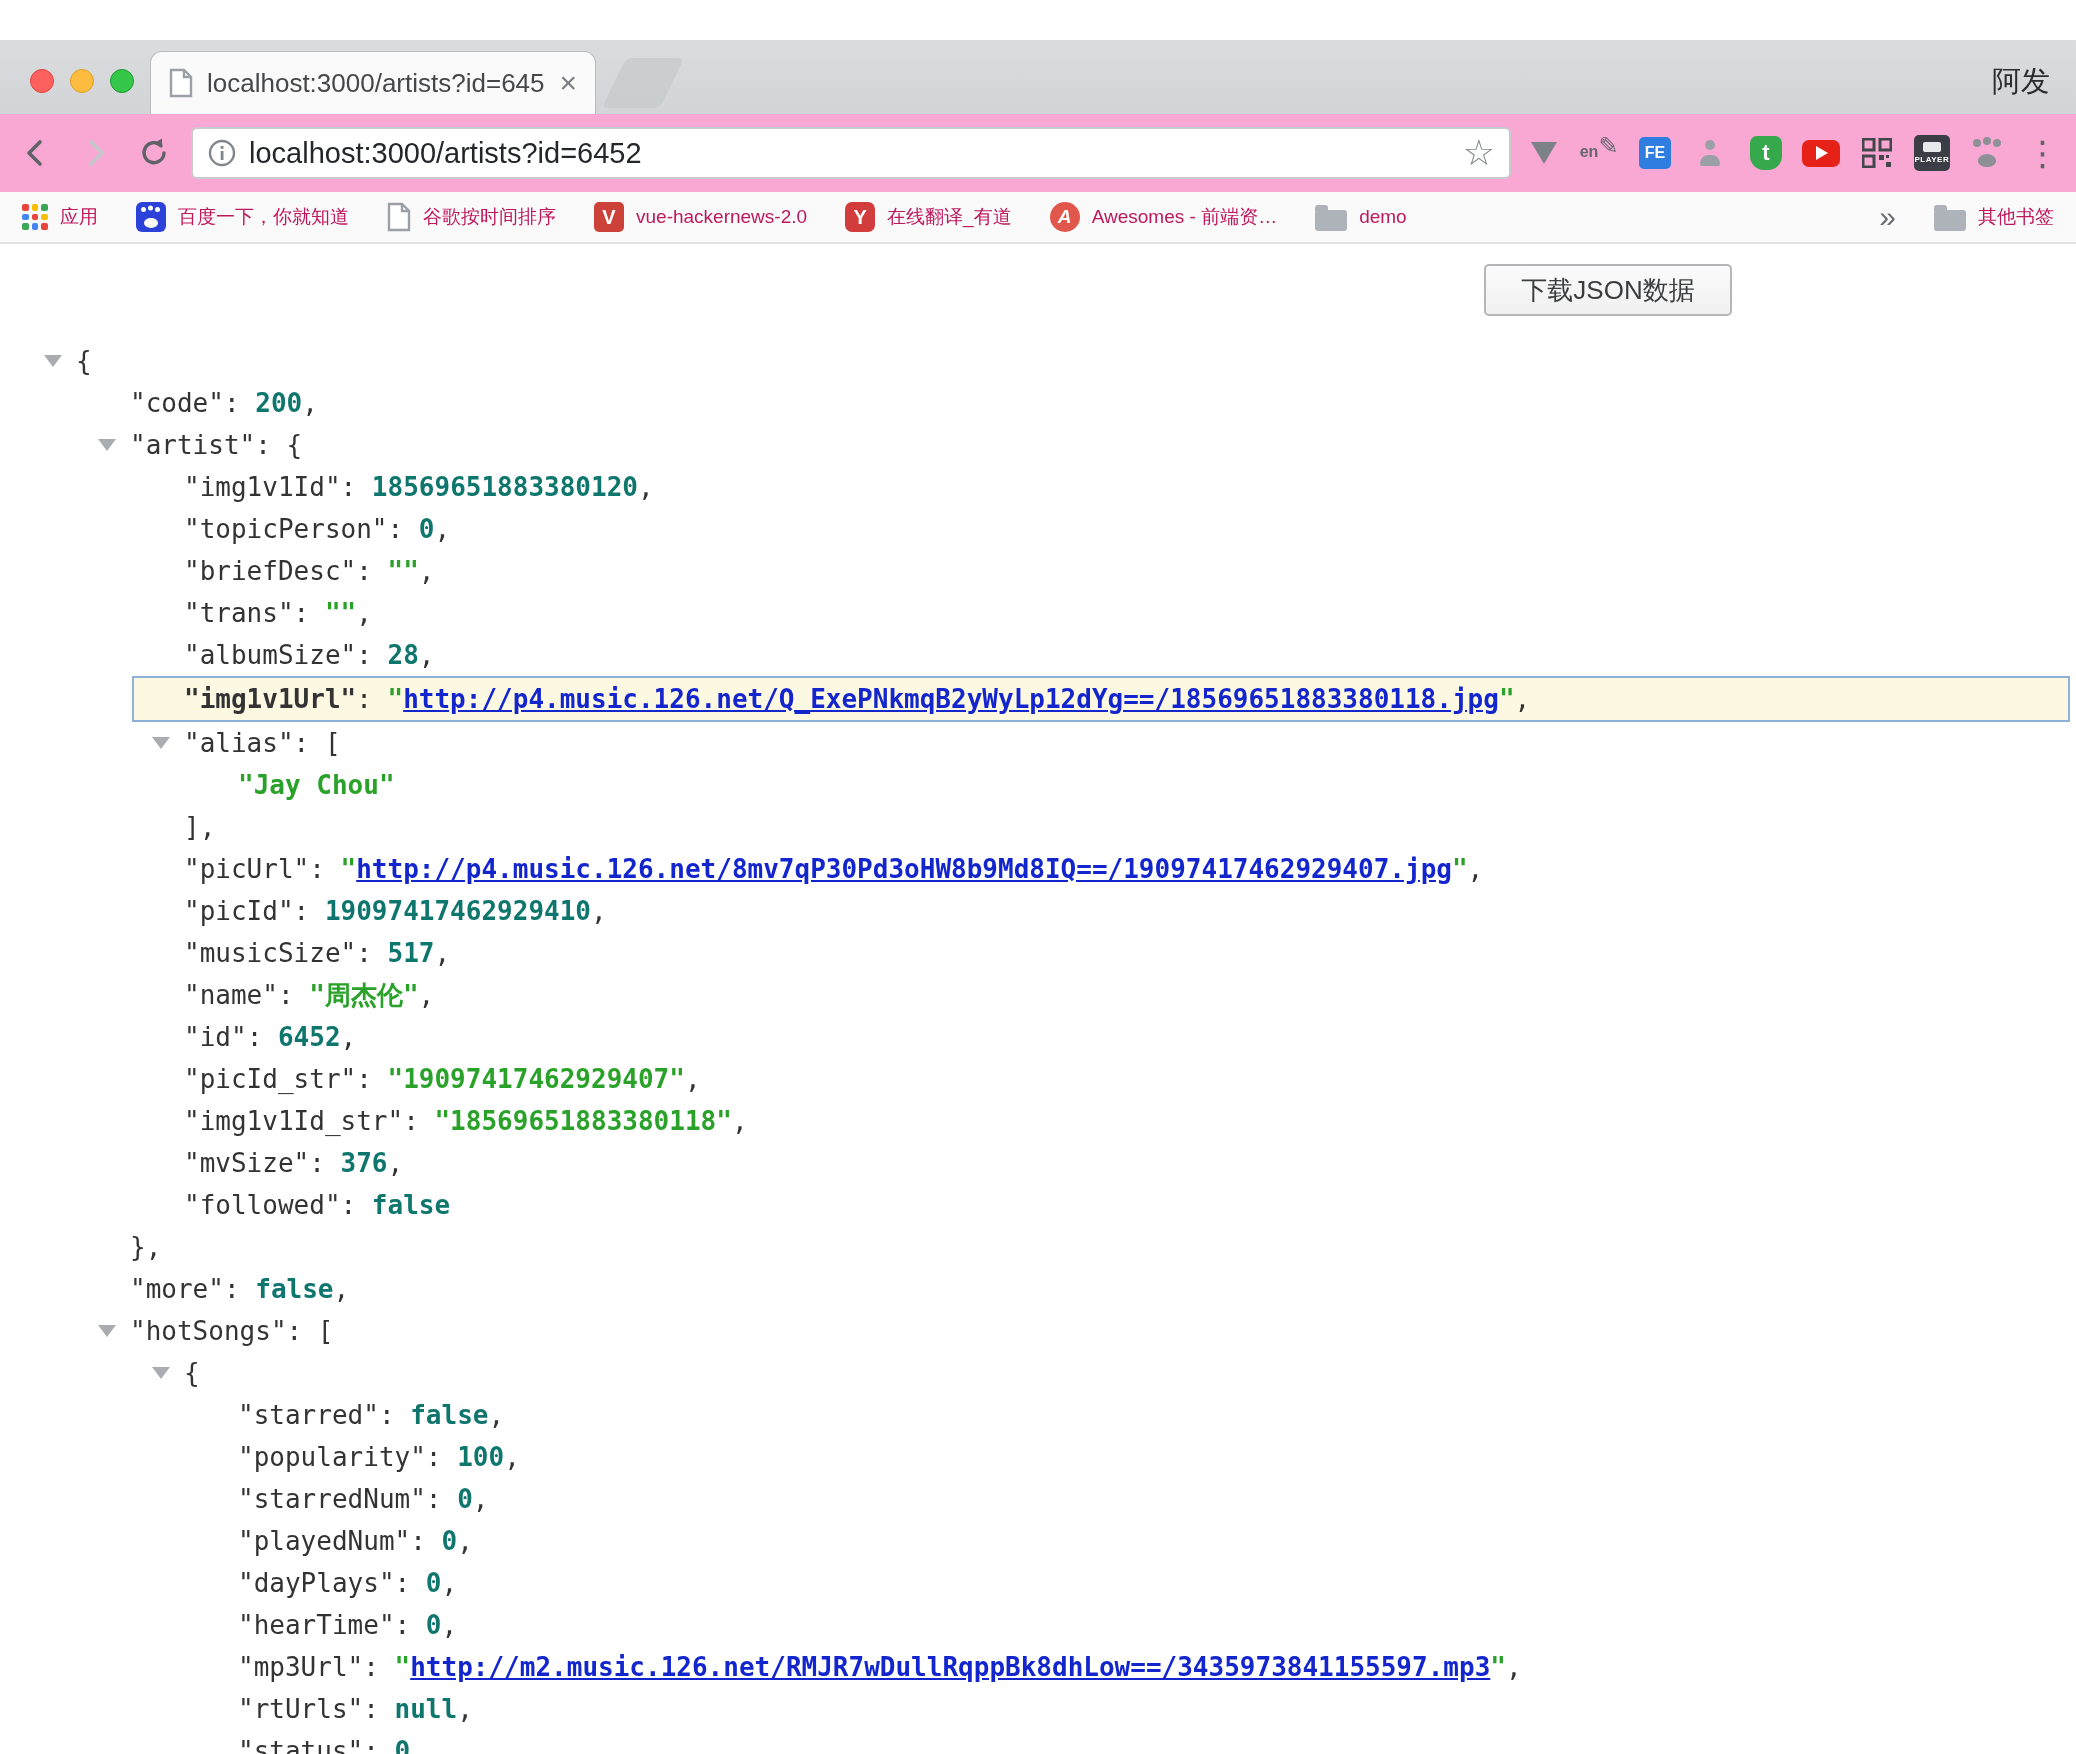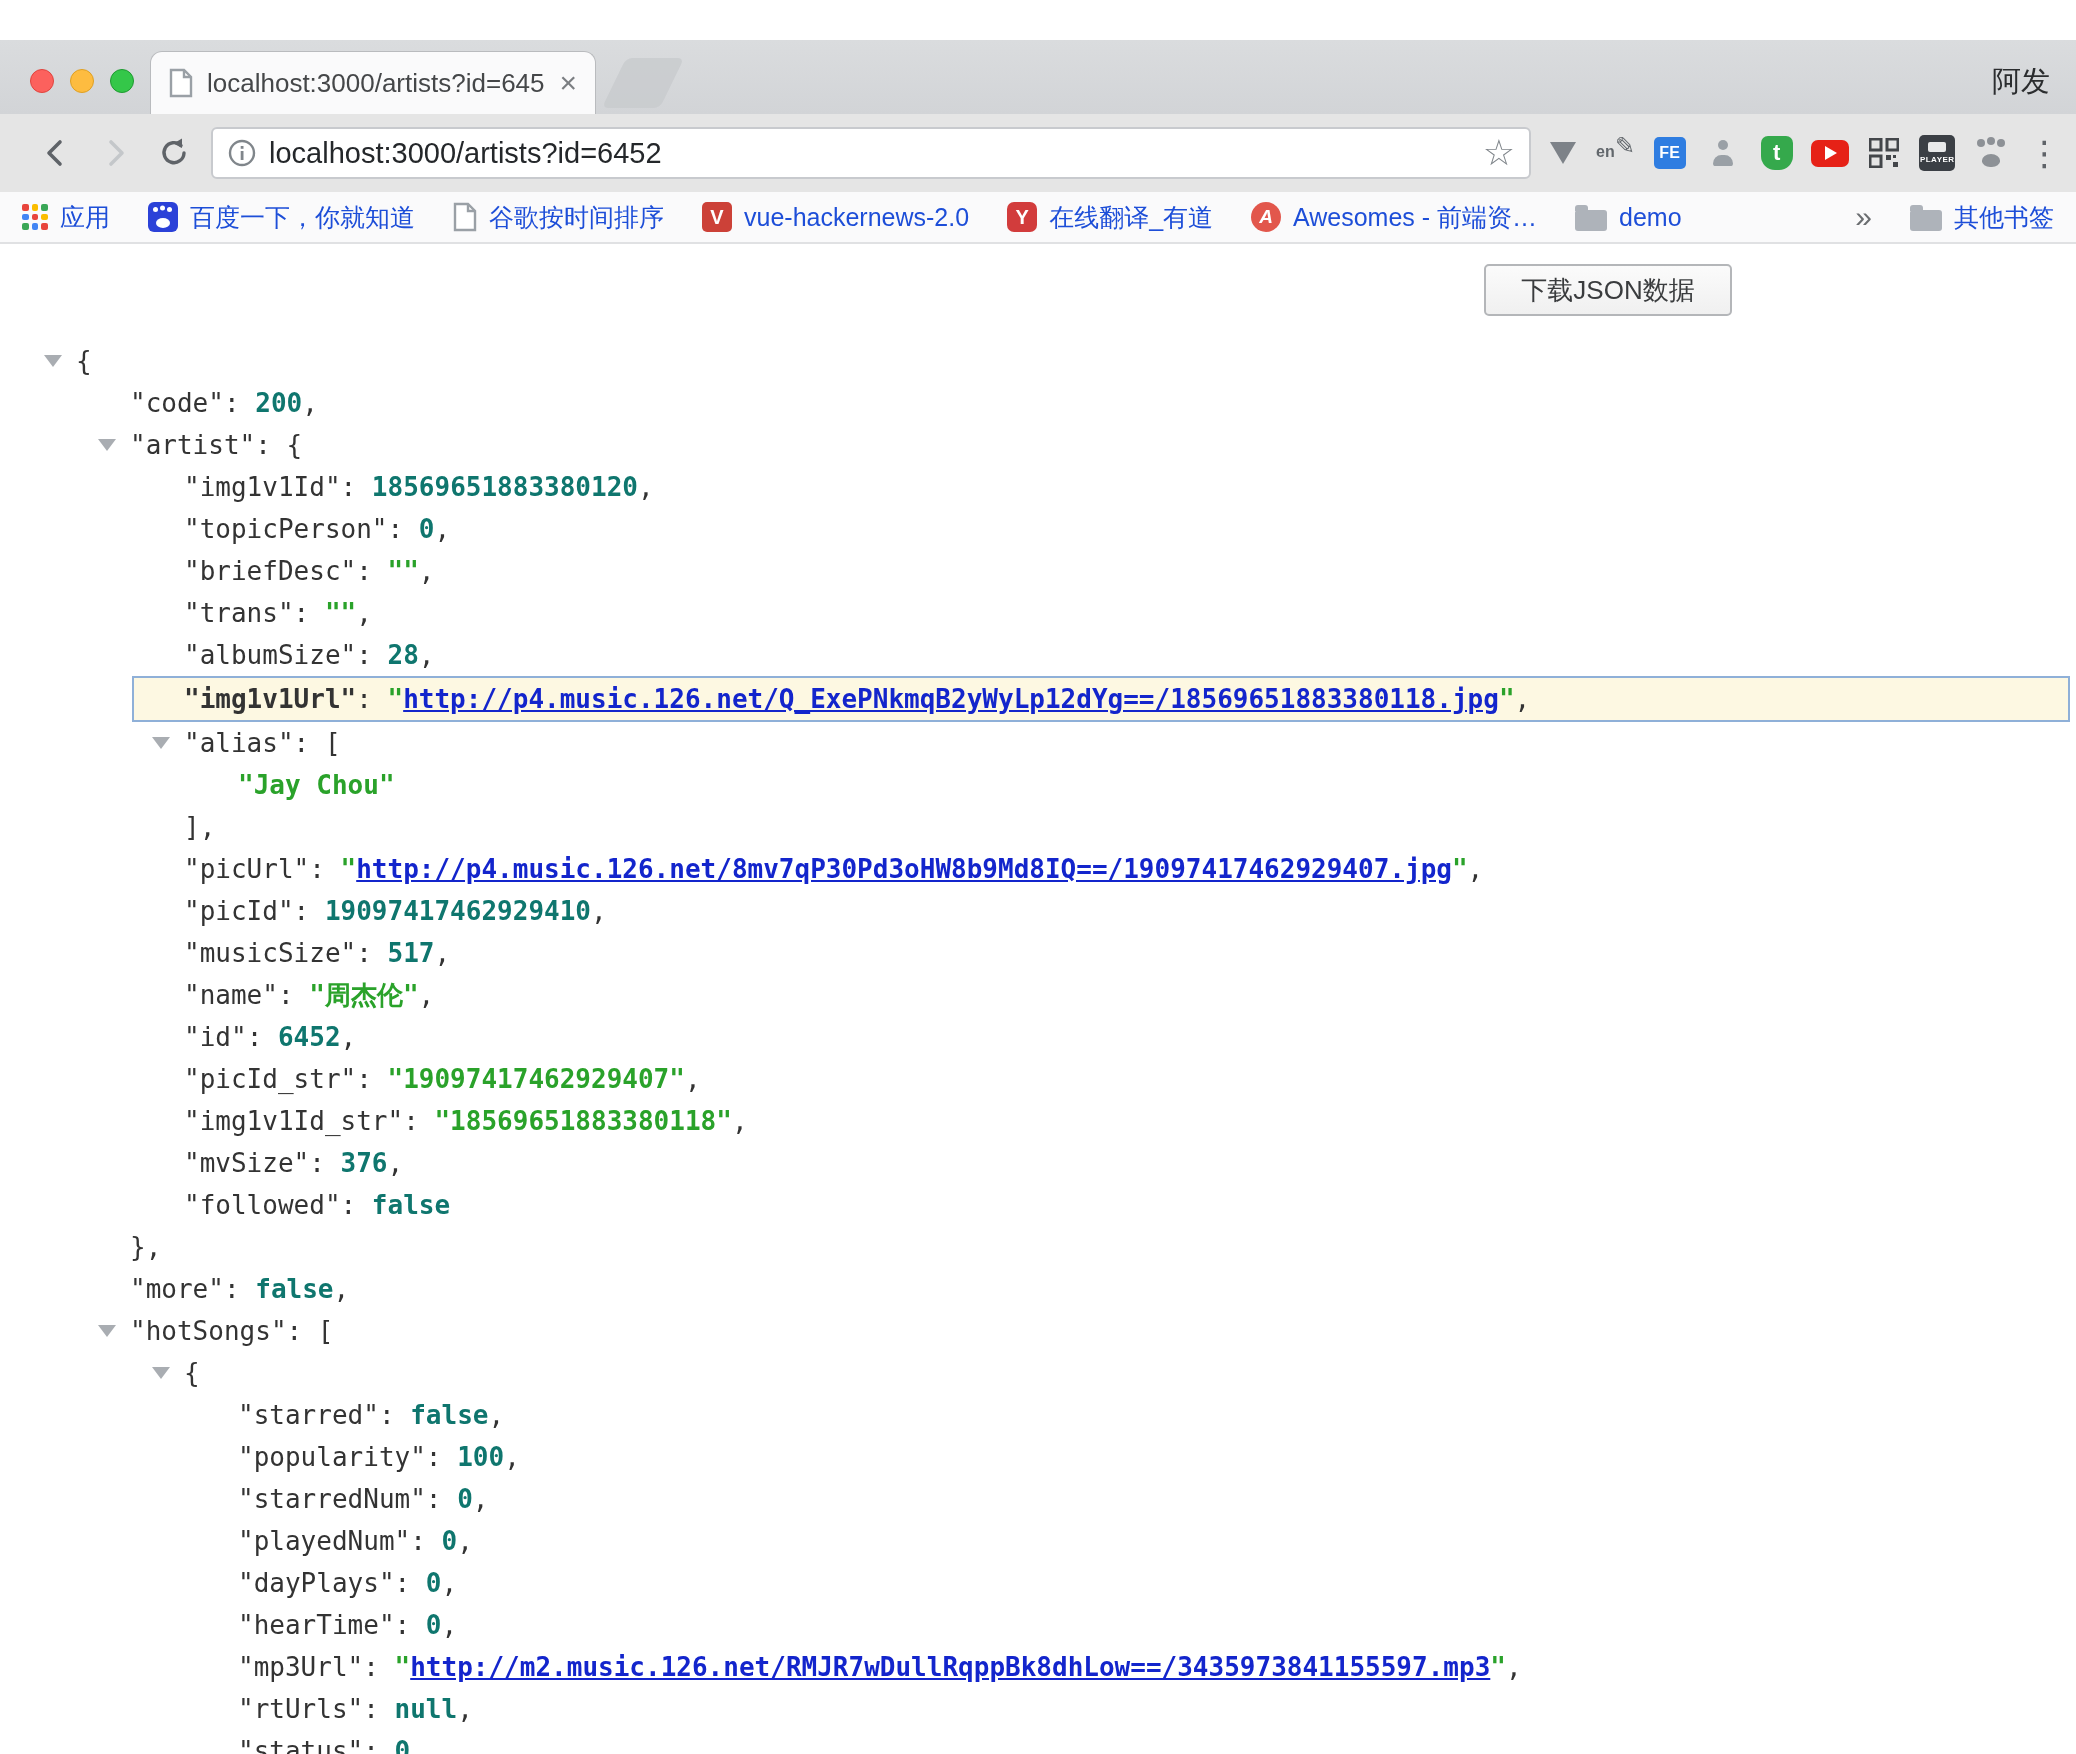--- a/index.html
+++ b/index.html
@@ -18,21 +18,21 @@
          background:#fafafb; border:1px solid #b9bbbe; border-bottom:none;
          border-radius:12px 12px 0 0; display:flex; align-items:center; padding:0 18px; }
   .tab .favicon { width:24px; height:30px; margin-right:14px; flex:none; }
   .tabtitle { font-size:26px; color:#454749; flex:1; white-space:nowrap; overflow:hidden; }
   .tabclose { font-size:30px; color:#7b7e82; margin-left:10px; line-height:1; cursor:pointer; }
   .newtab { position:absolute; left:614px; top:18px; width:58px; height:50px;
             background:#c7c9cc; transform:skewX(-26deg); border-radius:6px; opacity:.75; }
   .profile { position:absolute; right:26px; top:22px; font-size:29px; color:#2b2d2f; }
 
   
-  .toolbar { height:78px; background:#e5e5e5; display:flex; align-items:center;padding-left:20px; }
+  .toolbar { height:78px; background:#f9a8d4; display:flex; align-items:center; }
   .nav { width:46px; height:46px; border:none; background:transparent; margin-left:13px;
          display:flex; align-items:center; justify-content:center; cursor:pointer; flex:none; }
   .omnibox { height:52px; width:1320px; margin-left:14px; background:#fff;
              border:2px solid #c8cace; border-radius:6px; display:flex; align-items:center;
              padding:0 14px; flex:none; }
   .urltext { font-size:29px; color:#24272a; flex:1; margin-left:12px; white-space:nowrap; overflow:hidden; }
   .star { font-size:36px; color:#80868b; line-height:1; cursor:pointer; }
   .exts { flex:1; display:flex; align-items:center; justify-content:space-evenly; height:100%; }
   .ext { width:44px; height:44px; display:flex; align-items:center; justify-content:center;
          cursor:pointer; position:relative; flex:none; }
@@ -63,21 +63,21 @@
                  border-radius:50%; background:#8d9196;
                  box-shadow:10px -2px 0 #8d9196, 20px 0 0 #8d9196; }
   .paw::after { content:""; position:absolute; bottom:0; left:7px; width:18px; height:13px;
                 border-radius:50% 50% 45% 45%; background:#8d9196; }
   .menudots { font-size:34px; color:#5f6368; line-height:1; }
 
   
   .bookmarksbar { height:52px; background:#fafafb; border-bottom:2px solid #e0e1e3;
                   display:flex; align-items:center; padding:0 22px; gap:38px; }
   .bm { display:flex; align-items:center; gap:12px; cursor:pointer; flex:none; }
-  .bmlabel { font-size:25px; color:#1d4ed8; white-space:nowrap; }
+  .bmlabel { font-size:19px; color:#be185d; white-space:nowrap; }
   .spacer { flex:1; }
   .chev { font-size:30px; color:#6b6e71; cursor:pointer; flex:none; }
 
   .apps { width:26px; height:26px; display:grid; grid-template-columns:repeat(3,1fr); gap:3px; }
   .apps i { border-radius:2px; }
   .bd { width:30px; height:30px; border-radius:6px; background:#2b41d8; position:relative; }
   .bd::before { content:""; position:absolute; top:5px; left:5px; width:5px; height:5px;
                 border-radius:50%; background:#fff; box-shadow:7px -1.5px 0 #fff, 14px 0 0 #fff; }
   .bd::after { content:""; position:absolute; bottom:4px; left:8px; width:14px; height:10px;
                border-radius:50%; background:#fff; }

